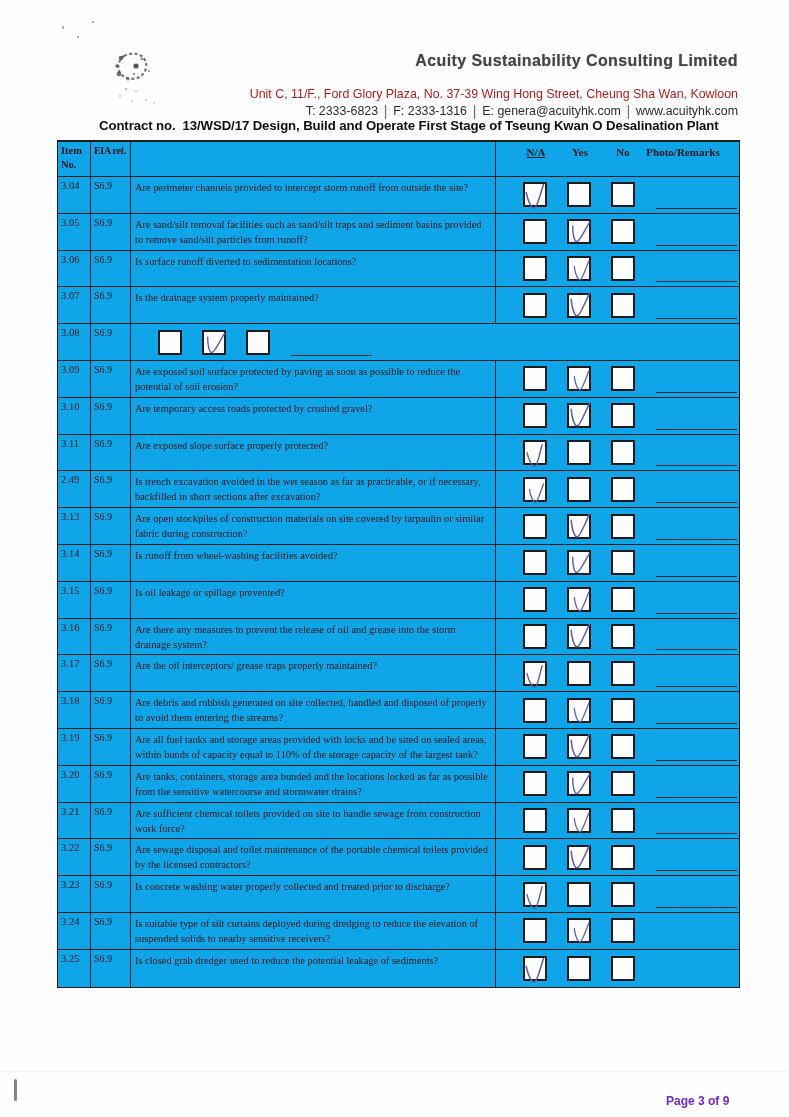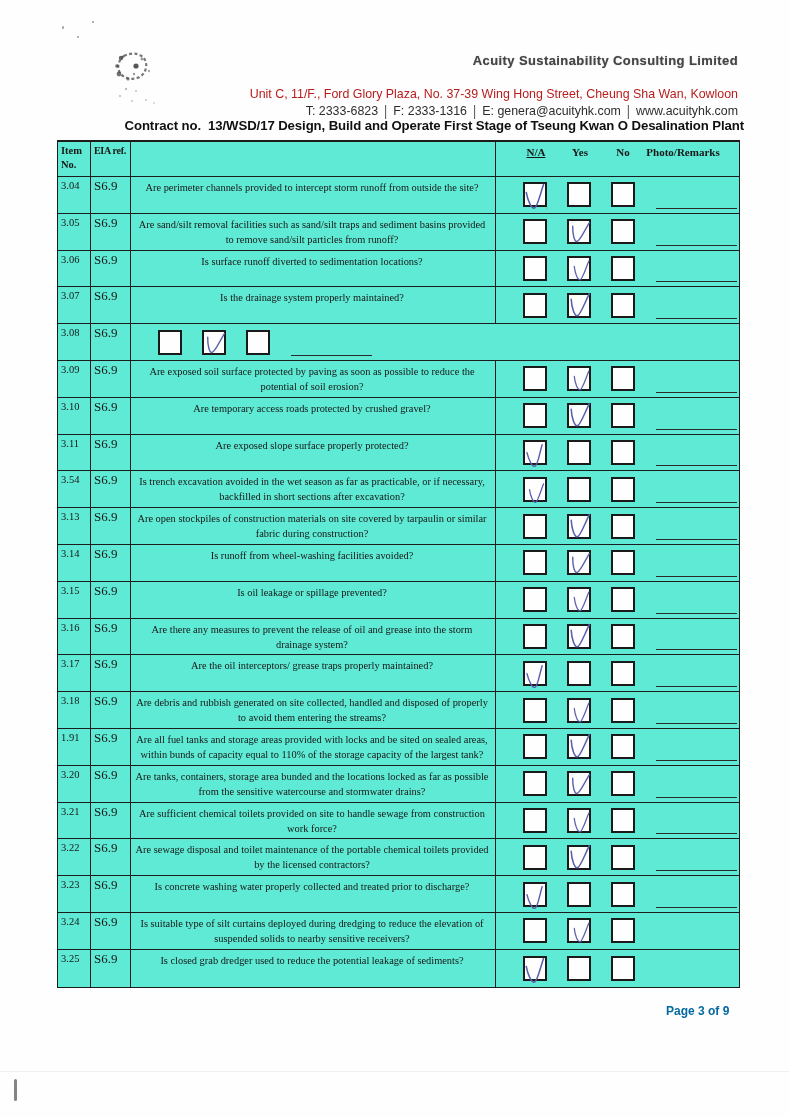--- a/index.html
+++ b/index.html
@@ -5,67 +5,67 @@
   html,body{margin:0;padding:0;background:#e8e8e8;}
   .page{
     position:relative;width:789px;height:1117px;background:#fefefe;
     font-family:"Liberation Serif",serif;color:var(--text,#171717);
     overflow:hidden;margin:0 auto;
   }
   
   .logo{position:absolute;left:106px;top:44px;width:60px;height:64px;}
   .head-text{position:absolute;right:51px;top:50px;text-align:right;font-family:"Liberation Sans",sans-serif;}
   .company-name{
-    font-size:13px;font-weight:bold;color:var(--header-gray,#474747);
+    font-size:16px;font-weight:bold;color:var(--header-gray,#474747);
     letter-spacing:.4px;text-shadow:0 0 1px rgba(70,70,70,.55);line-height:22px;
   }
   .address{font-size:12.4px;color:#b91c1c;margin-top:14px;line-height:17px;}
   .contact{font-size:12.4px;color:#2d2d2d;line-height:17px;}
   .contact .sep{display:inline-block;margin:0 6px;color:#555;transform:scaleY(1.2);}
   .contract-title{
     position:absolute;left:99px;top:118px;width:645px;
     font-family:"Liberation Sans",sans-serif;font-weight:bold;font-size:13.2px;
-    color:#101010;white-space:pre-wrap;letter-spacing:-0.1px;text-align:right;
+    color:#101010;white-space:pre-wrap;letter-spacing:-0.1px;
   }
   
   .ctable{
     position:absolute;left:57px;top:140px;width:683px;
     border:1.6px solid var(--table-line,#1c1c1c);border-top-width:2.6px;
-    box-sizing:border-box;background:#5eead4;
+    box-sizing:border-box;background:#0ea5e9;
   }
   .thead,.row{display:flex;box-sizing:border-box;border-bottom:1.5px solid var(--table-line,#1c1c1c);}
   .row:last-child{border-bottom:none;}
   .thead{height:35px;}
   .row{height:36.8px;}
   .c{box-sizing:border-box;overflow:hidden;}
   .c-item{width:33px;border-right:1.5px solid var(--table-line,#1c1c1c);padding:2px 2px 0 3px;font-size:10.5px;line-height:13.5px;}
-  .c-ref{width:40px;border-right:1.5px solid var(--table-line,#1c1c1c);padding:2px 1px 0 3px;font-size:13px;line-height:13.5px;}
-  .c-q{flex:1;border-right:1.5px solid var(--table-line,#1c1c1c);padding:3px 6px 0 4px;font-size:10.4px;line-height:15px;text-align:center;}
+  .c-ref{width:40px;border-right:1.5px solid var(--table-line,#1c1c1c);padding:2px 1px 0 3px;font-size:10px;line-height:13.5px;}
+  .c-q{flex:1;border-right:1.5px solid var(--table-line,#1c1c1c);padding:3px 6px 0 4px;font-size:10.4px;line-height:15px;}
   .c-ans{width:243px;position:relative;flex:none;}
   .thead .c{font-weight:600;}
   .hl{position:absolute;top:4px;transform:translateX(-50%);font-size:11px;font-weight:600;white-space:nowrap;}
   .hl-na{left:40px;text-decoration:underline;}  .hl-yes{left:84px;}  .hl-no{left:127px;}  .hl-rem{left:187px;}
   
   .cb{
     position:absolute;top:50%;margin-top:-12.5px;width:20px;height:21px;
     border:2.2px solid #1a1a1a;background:#fefefe;
   }
   .cb-na{left:27px;} .cb-yes{left:71px;} .cb-no{left:115px;}
   .cb svg{position:absolute;left:-2px;top:-3px;width:27px;height:31px;overflow:visible;visibility:hidden;}
   .cb.checked svg{visibility:visible;}
   .cb.checked.cb-na svg{transform:translateY(3px) rotate(-7deg);}
   .v2 .cb.checked svg{transform:rotate(5deg) scale(.9) translateY(1px);}
   .v3 .cb.checked svg{transform:rotate(-3deg) scale(.82) translate(2px,3px);}
   .v2 .cb.checked.cb-na svg{transform:translateY(4px) rotate(-10deg) scale(.9);}
   .v3 .cb.checked.cb-na svg{transform:translate(1px,4px) rotate(-5deg) scale(.8);}
   .rline{position:absolute;right:2px;bottom:4px;width:81px;border-bottom:1.4px solid #2a2a2a;}
   
   .page-number{
-    position:absolute;left:666px;top:1004px;font-family:"Liberation Sans",sans-serif;
-    font-weight:bold;font-size:12px;color:#0369a1;
+    position:absolute;left:666px;top:1094px;font-family:"Liberation Sans",sans-serif;
+    font-weight:bold;font-size:12px;color:#6d28d9;
   }
   .artifact-hline{position:absolute;left:0;top:1071px;width:789px;height:1px;background:rgba(0,0,0,.05);}
   .artifact-vline{position:absolute;left:14px;top:1079px;width:3px;height:22px;background:#858585;border-radius:1.5px;}
   .speck{position:absolute;background:#9a9a9a;border-radius:50%;}
   .s1{left:62px;top:26px;width:2px;height:3px;}
   .s2{left:77px;top:36px;width:2px;height:2px;}
   .s3{left:92px;top:21px;width:2px;height:2px;}
   .s4{left:546px;top:207px;width:2px;height:2px;opacity:.6;}
 </style>
 </head>
@@ -269,21 +269,21 @@
           
         </span>
         <span class="cb cb-no">
           
         </span>
         <span class="rline"></span>
       </div>
     </div>
 
     <div class="row v3">
-      <div class="c c-item">3.54</div>
+      <div class="c c-item">2.49</div>
       <div class="c c-ref">S6.9</div>
       <div class="c c-q">Is trench excavation avoided in the wet season as far as practicable, or if necessary, backfilled in short sections after excavation?</div>
       <div class="c c-ans">
         <span class="cb cb-na checked">
           <svg viewBox="0 0 26 30">
             <path d="M4 7 C4.5 15 7 23.5 10 23 C12.8 22.5 16 13 21.5 1.5" fill="none" stroke="var(--check-ink,#5a60ab)" stroke-width="1.5" stroke-linecap="round"></path>
           </svg>
         </span>
         <span class="cb cb-yes">
           
@@ -409,21 +409,21 @@
           </svg>
         </span>
         <span class="cb cb-no">
           
         </span>
         <span class="rline"></span>
       </div>
     </div>
 
     <div class="row v1">
-      <div class="c c-item">1.91</div>
+      <div class="c c-item">3.19</div>
       <div class="c c-ref">S6.9</div>
       <div class="c c-q">Are all fuel tanks and storage areas provided with locks and be sited on sealed areas, within bunds of capacity equal to 110% of the storage capacity of the largest tank?</div>
       <div class="c c-ans">
         <span class="cb cb-na">
           
         </span>
         <span class="cb cb-yes checked">
           <svg viewBox="0 0 26 30">
             <path d="M4 7 C4.5 15 7 23.5 10 23 C12.8 22.5 16 13 21.5 1.5" fill="none" stroke="var(--check-ink,#5a60ab)" stroke-width="1.5" stroke-linecap="round"></path>
           </svg>

